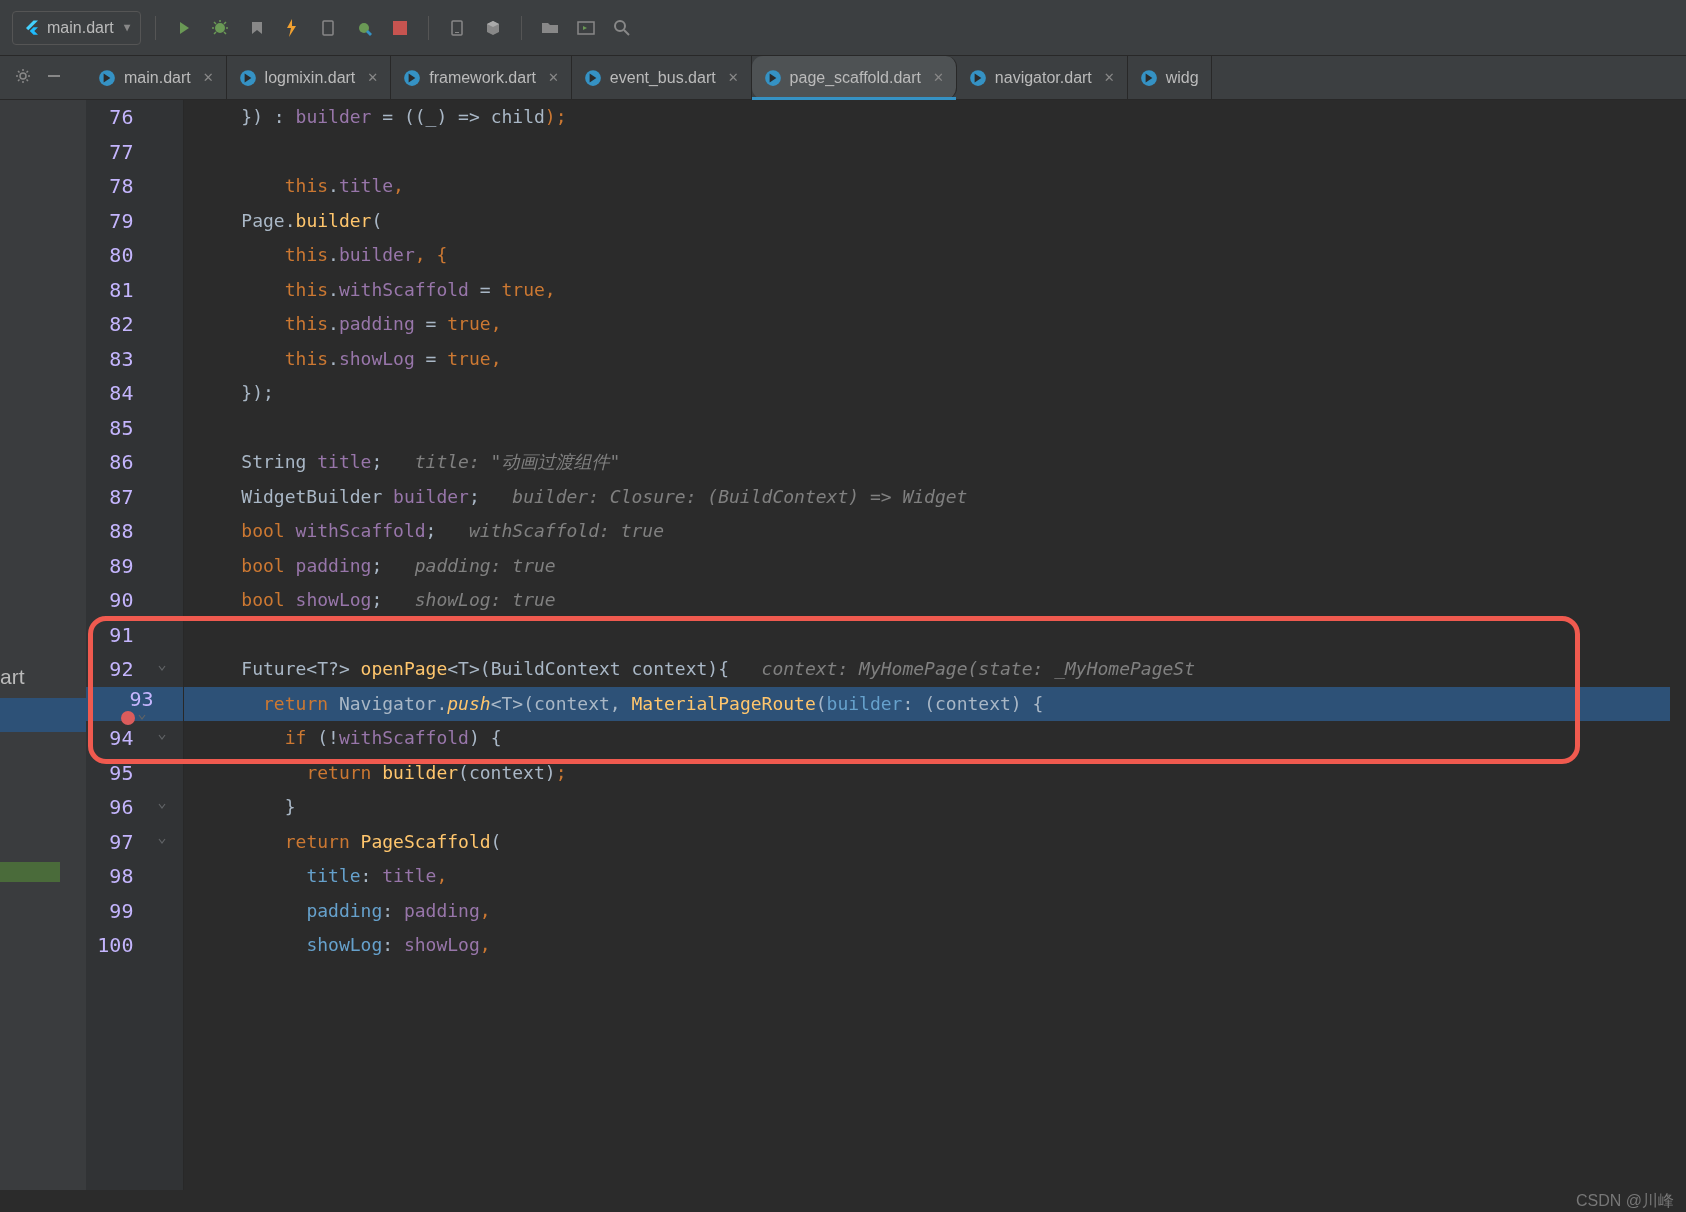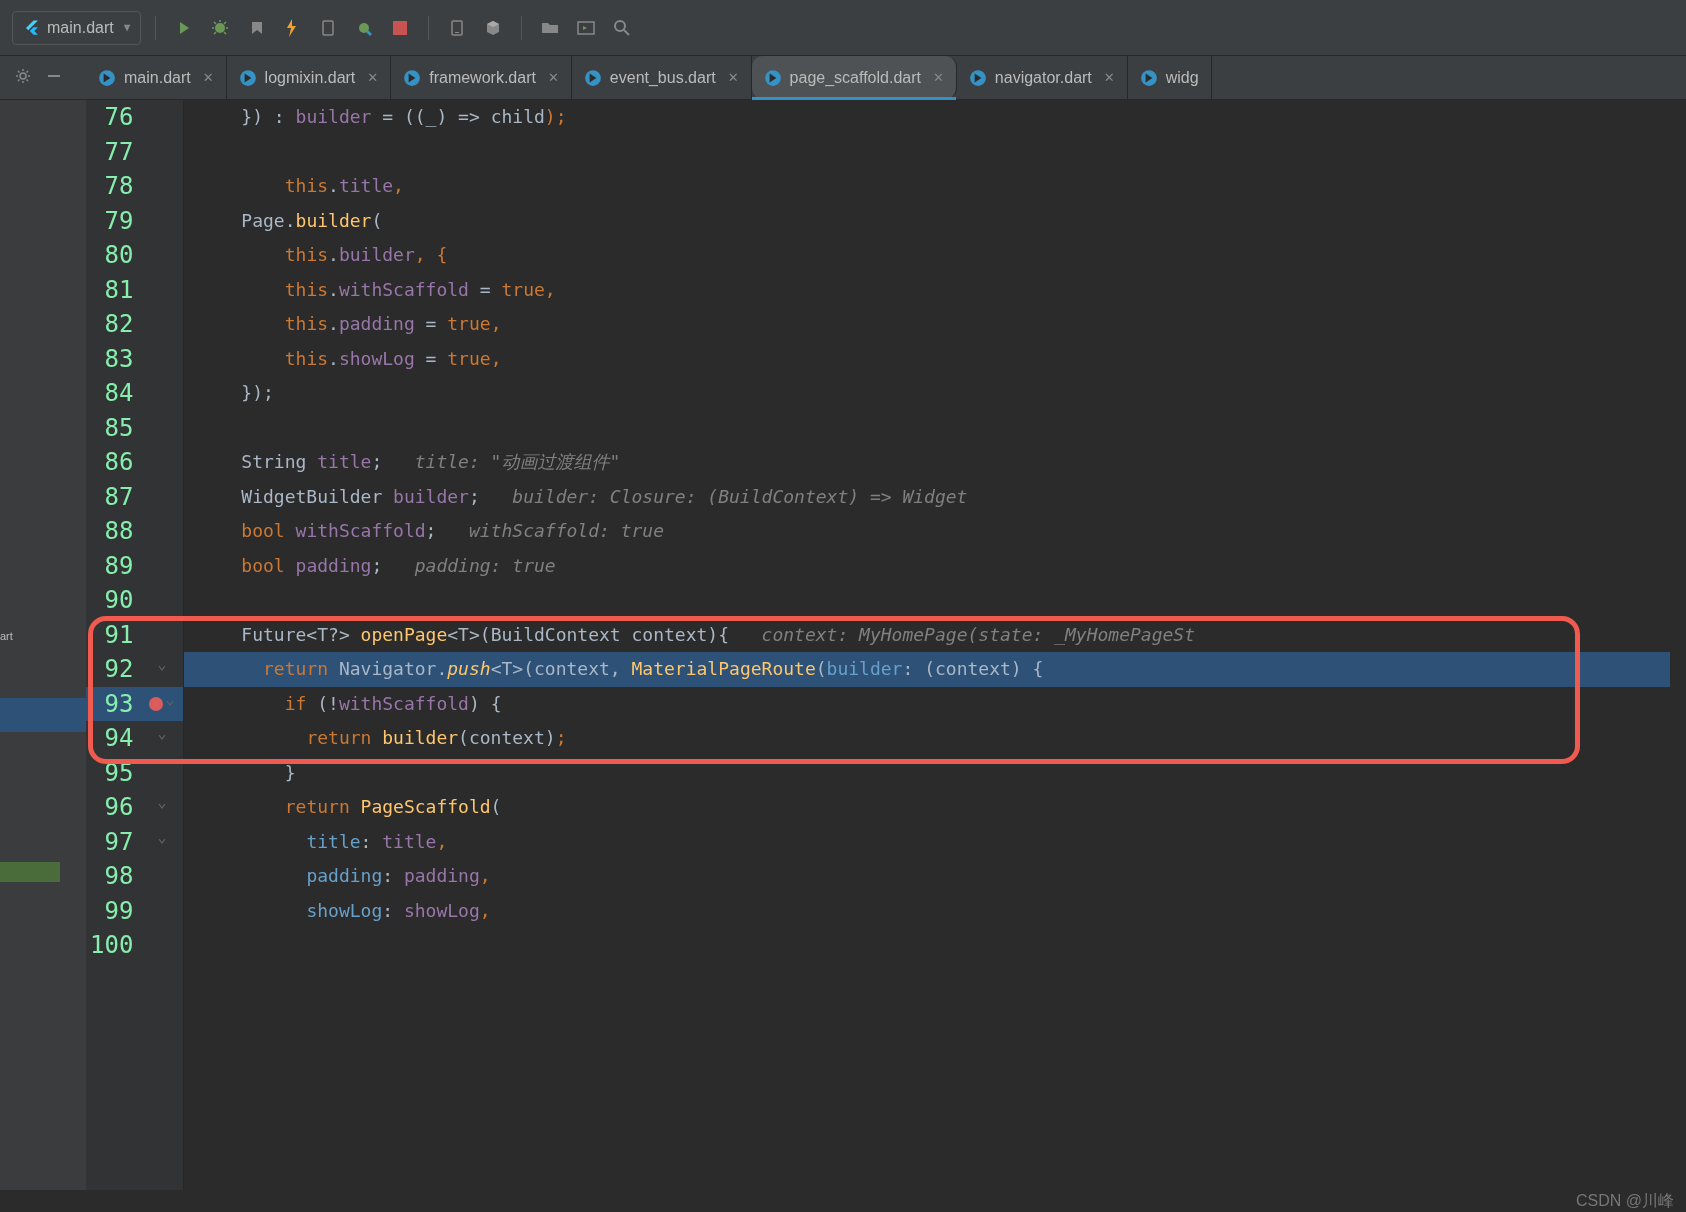--- a/index.html
+++ b/index.html
@@ -105,24 +105,24 @@
   background: #3a3c3e;
 }
 .debug-hl {
   background: #2d5177;
   height: 34px;
   margin-top: 421px;
 }
 .left-edge-text {
   position: absolute;
   left: 0;
-  top: 630px;
+  top: 665px;
   color: #bbb;
   font-family: sans-serif;
-  font-size: 11px;
+  font-size: 21px;
 }
 .green-bar {
   position: absolute;
   left: 0;
   top: 862px;
   width: 60px;
   height: 20px;
   background: #4a6b3a;
 }
 .editor {
@@ -139,22 +139,22 @@
   border-right: 1px solid #282828;
 }
 .line-row {
   display: flex;
   height: 34.5px;
   align-items: center;
 }
 .line-num {
   width: 58px;
   text-align: right;
-  color: #86efac;
-  font-size: 24px;
+  color: #c4b5fd;
+  font-size: 20px;
   padding-right: 10px;
 }
 .gutter-icons {
   width: 40px;
   display: flex;
   align-items: center;
   justify-content: center;
   gap: 2px;
 }
 .bp-dot {
@@ -451,21 +451,21 @@
           <div class="gutter-icons"></div>
         </div>
         <div class="line-row">
           <div class="line-num">92</div>
           <div class="gutter-icons">
             <div class="fold-handle"><svg width="10" height="10" viewBox="0 0 10 10">
                 <path d="M2 3l3 4 3-4" fill="none" stroke="#606366" stroke-width="1.2"></path>
               </svg></div>
           </div>
         </div>
-        <div class="line-row" style="background: rgb(45, 81, 119);">
+        <div class="line-row" style="background: rgb(45, 81, 119); flex-direction: column;">
           <div class="line-num">93</div>
           <div class="gutter-icons">
             <div class="bp-dot"></div>
             <div class="fold-handle"><svg width="10" height="10" viewBox="0 0 10 10">
                 <path d="M2 3l3 4 3-4" fill="none" stroke="#606366" stroke-width="1.2"></path>
               </svg></div>
           </div>
         </div>
         <div class="line-row">
           <div class="line-num">94</div>
@@ -516,20 +516,21 @@
         <div class="code-line"><span class="white">        </span><span class="orange">this</span><span class="white">.</span><span class="ident">builder</span><span class="orange">, {</span></div>
         <div class="code-line"><span class="white">        </span><span class="orange">this</span><span class="white">.</span><span class="ident">withScaffold</span><span class="white"> = </span><span class="orange">true</span><span class="orange">,</span></div>
         <div class="code-line"><span class="white">        </span><span class="orange">this</span><span class="white">.</span><span class="ident">padding</span><span class="white"> = </span><span class="orange">true</span><span class="orange">,</span></div>
         <div class="code-line"><span class="white">        </span><span class="orange">this</span><span class="white">.</span><span class="ident">showLog</span><span class="white"> = </span><span class="orange">true</span><span class="orange">,</span></div>
         <div class="code-line"><span class="white">    });</span></div>
         <div class="code-line"></div>
         <div class="code-line"><span class="white">    String </span><span class="ident">title</span><span class="white">;   </span><span class="comment">title: "动画过渡组件"</span></div>
         <div class="code-line"><span class="white">    WidgetBuilder </span><span class="ident">builder</span><span class="white">;   </span><span class="comment">builder: Closure: (BuildContext) =&gt; Widget</span></div>
         <div class="code-line"><span class="white">    </span><span class="orange">bool </span><span class="ident">withScaffold</span><span class="white">;   </span><span class="comment">withScaffold: true</span></div>
         <div class="code-line"><span class="white">    </span><span class="orange">bool </span><span class="ident">padding</span><span class="white">;   </span><span class="comment">padding: true</span></div>
+        <div class="code-line"><span class="white">    </span><span class="orange">bool </span><span class="ident">showLog</span><span class="white">;   </span><span class="comment">showLog: true</span></div>
         <div class="code-line"></div>
         <div class="code-line"><span class="white">    Future&lt;T?&gt; </span><span class="yellow">openPage</span><span class="white">&lt;</span><span class="white">T</span><span class="white">&gt;(BuildContext context){   </span><span class="comment">context: MyHomePage(state: _MyHomePageSt</span></div>
         <div class="code-line hl"><span class="white">      </span><span class="orange">return </span><span class="white">Navigator.</span><span class="yellow italic">push</span><span class="white">&lt;T&gt;(context, </span><span class="yellow">MaterialPageRoute</span><span class="white">(</span><span class="param">builder</span><span class="white">: (context) {</span></div>
         <div class="code-line"><span class="white">        </span><span class="orange">if </span><span class="white">(!</span><span class="ident">withScaffold</span><span class="white">) {</span></div>
         <div class="code-line"><span class="white">          </span><span class="orange">return </span><span class="yellow">builder</span><span class="white">(context)</span><span class="orange">;</span></div>
         <div class="code-line"><span class="white">        }</span></div>
         <div class="code-line"><span class="white">        </span><span class="orange">return </span><span class="yellow">PageScaffold</span><span class="white">(</span></div>
         <div class="code-line"><span class="white">          </span><span class="param">title</span><span class="white">: </span><span class="ident">title</span><span class="orange">,</span></div>
         <div class="code-line"><span class="white">          </span><span class="param">padding</span><span class="white">: </span><span class="ident">padding</span><span class="orange">,</span></div>
         <div class="code-line"><span class="white">          </span><span class="param">showLog</span><span class="white">: </span><span class="ident">showLog</span><span class="orange">,</span></div>

